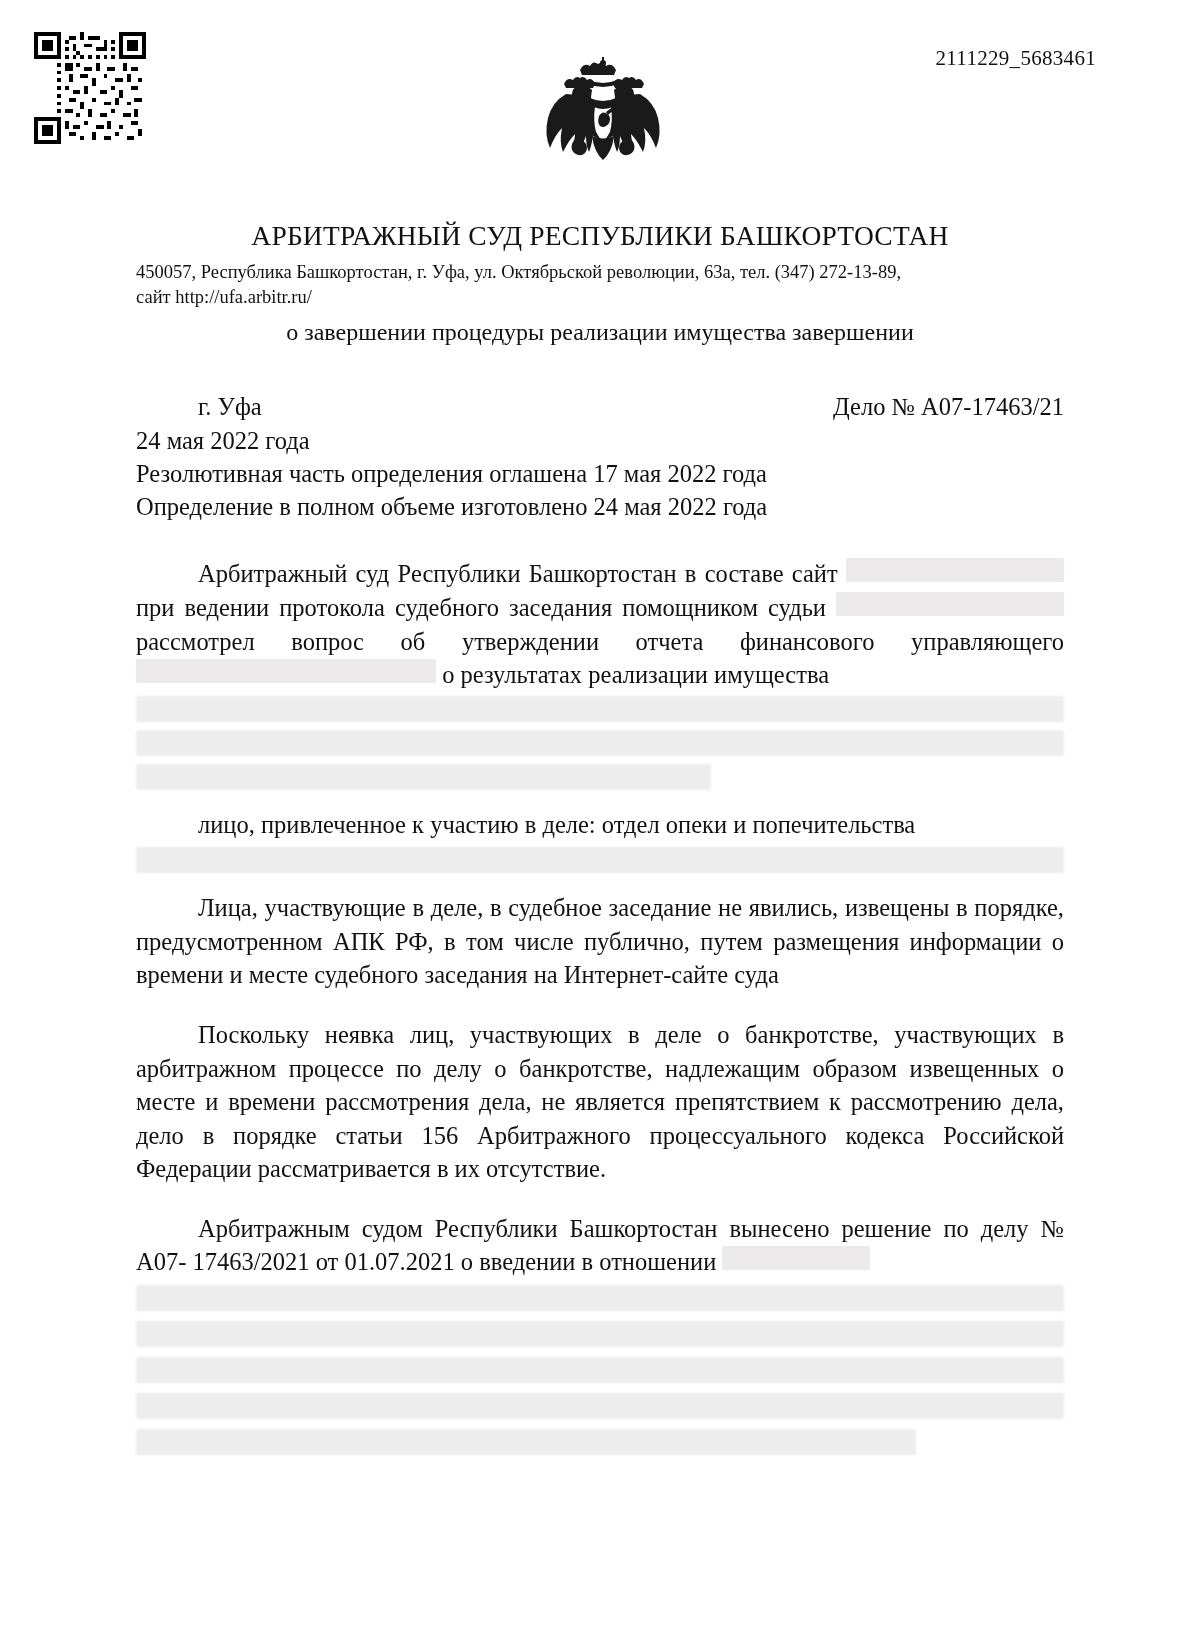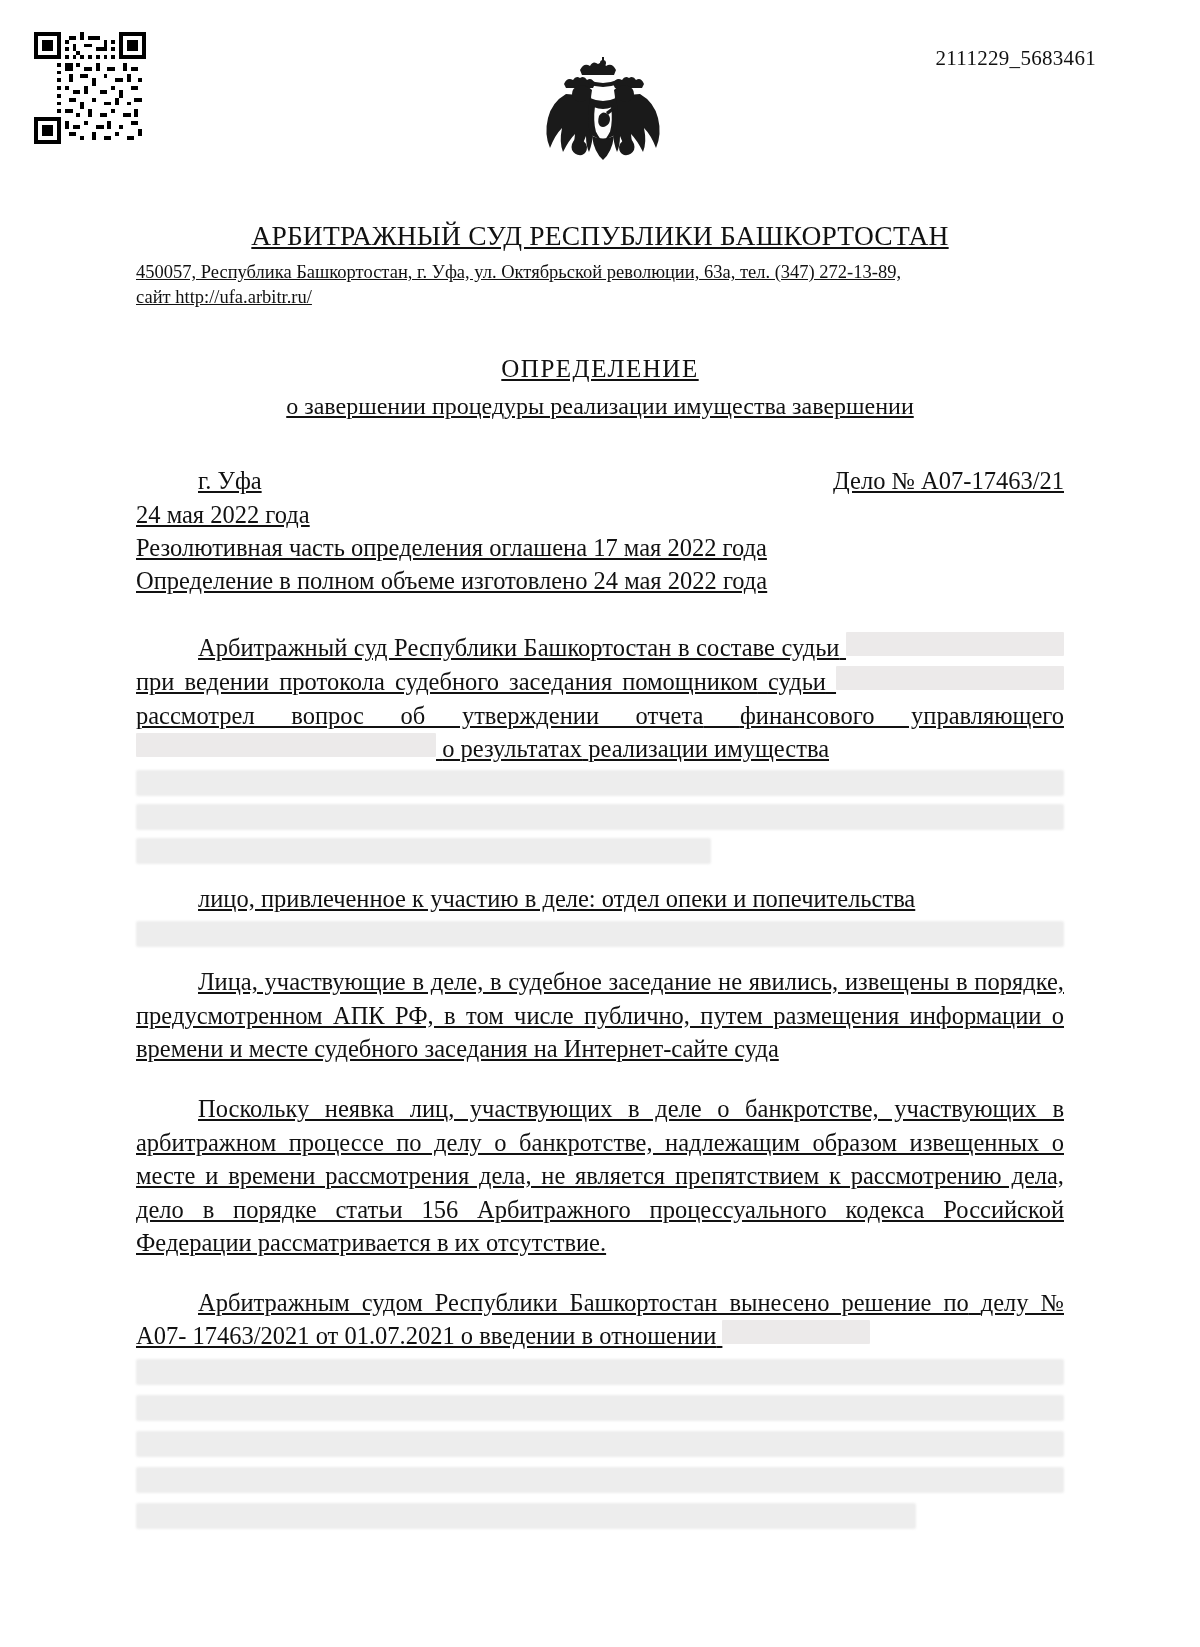--- a/index.html
+++ b/index.html
@@ -15,21 +15,20 @@
     color: #111111;
     overflow: hidden;
   }
 
   .page {
     position: relative;
     width: 1200px;
     height: 1647px;
     box-sizing: border-box;
     padding: 28px 136px 0 136px;
-    text-decoration: underline;
   }
 
   
   .header-row {
     position: relative;
     height: 150px;
   }
 
   .qr {
     position: absolute;
@@ -281,37 +280,36 @@
 
     <div class="doc-number">2111229_5683461</div>
   </div>
 
   <div class="court-title">АРБИТРАЖНЫЙ СУД РЕСПУБЛИКИ БАШКОРТОСТАН</div>
   <div class="court-address">
     <div>450057, Республика Башкортостан, г. Уфа, ул. Октябрьской революции, 63а, тел. (347) 272-13-89,</div>
     <div>сайт http://ufa.arbitr.ru/</div>
   </div>
 
-  <div class="det-title">ОПРЕДЕЛЕНИЕ</div>
   <div class="det-sub">о завершении процедуры реализации имущества завершении</div>
 
   <div class="meta">
     <div class="meta-row">
       <span class="meta-city">г. Уфа</span>
       <span class="meta-case">Дело № А07-17463/21</span>
     </div>
     <span class="meta-line">24 мая 2022 года</span>
     <span class="meta-line">Резолютивная часть определения оглашена  17 мая 2022 года</span>
     <span class="meta-line">Определение в полном объеме изготовлено 24 мая 2022 года</span>
   </div>
 
   <div class="body-text">
 
     <p>
-      <span>Арбитражный суд Республики Башкортостан в составе судьи</span>
+      <span>Арбитражный суд Республики Башкортостан в составе сайт</span>
       <span class="redact" style="width:218px;height:24px;"></span>
       <span>при ведении протокола судебного заседания помощником</span>
       <span>судьи</span>
       <span class="redact" style="width:228px;height:24px;"></span>
       <span>рассмотрел вопрос об утверждении отчета</span>
       <span>финансового управляющего</span>
       <span class="redact" style="width:300px;height:24px;"></span>
       <span>о результатах</span>
       <span>реализации имущества</span>
     </p>

